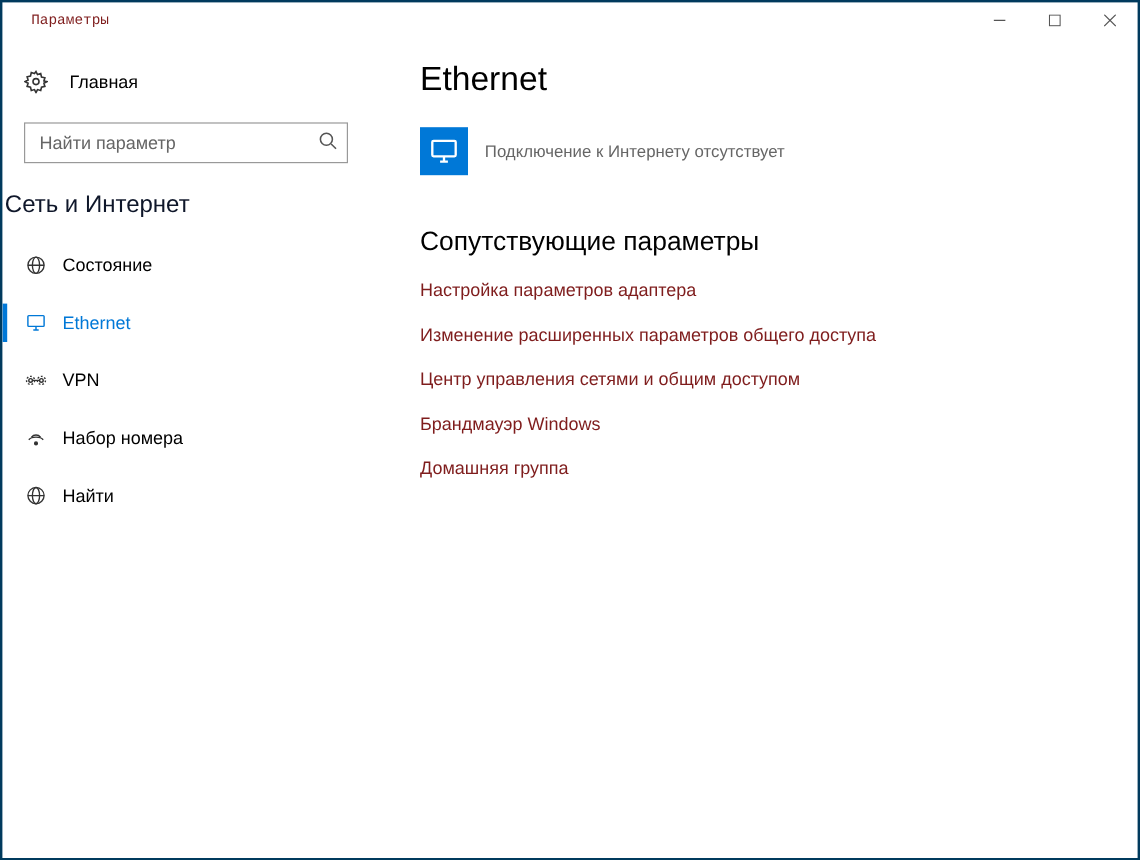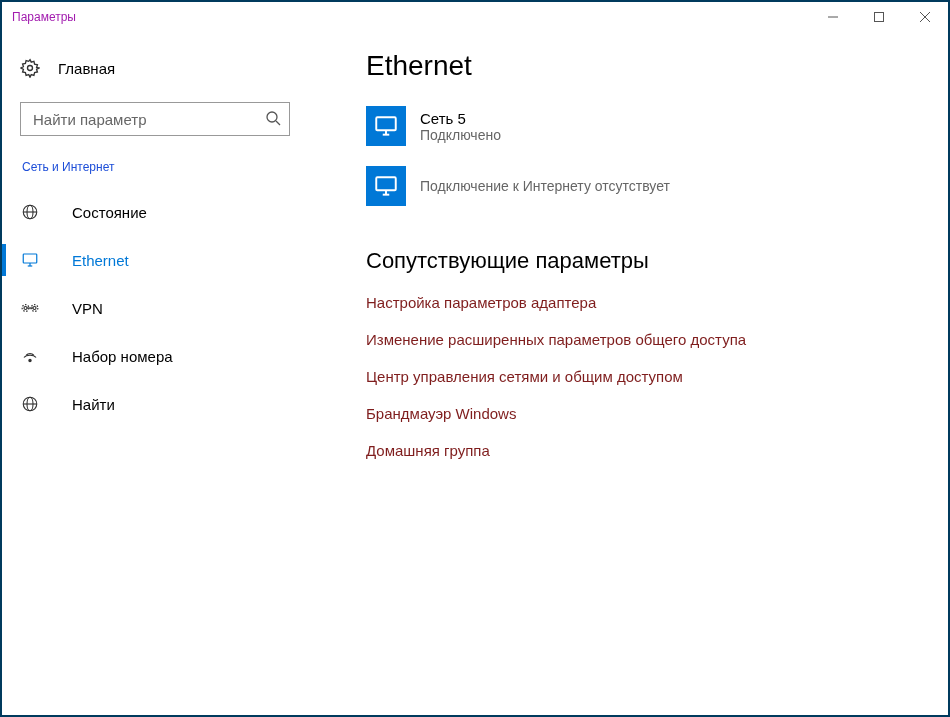--- a/index.html
+++ b/index.html
@@ -13,39 +13,39 @@
     height: 717px;
     overflow: hidden;
     border: 2px solid #003a5d;
   }
 
   
   .titlebar {
     height: 30px;
     display: flex;
     align-items: center;
-    padding-left: 10px;
+    padding-left: 24px;
     font-size: 12px;
-    color: #a21caf;
+    color: #7f1d1d;
+    font-family: Liberation Mono, monospace;
   }
   .titlebar .spacer { flex: 1; }
   .win-controls { display:flex; height:100%; }
   .win-btn {
     width: 46px;
     height: 30px;
     display:flex;
     align-items:center;
     justify-content:center;
     color:#555;
   }
 
   .content {
     display: flex;
     height: calc(100% - 30px);
-    gap: 16px;
   }
 
   
   .sidebar {
     width: 320px;
     padding: 16px 0 0 0;
   }
   .home-row {
     display:flex;
     align-items:center;
@@ -72,39 +72,39 @@
     outline:none;
     font-size:15px;
     font-family:inherit;
     color:#000;
     background:transparent;
   }
   .search-box input::placeholder { color:#666; }
   .search-icon { color:#555; }
 
   .category {
-    padding: 6px 18px 14px 20px;
-    color:#1d4ed8;
-    font-size:12px;
+    padding: 6px 18px 14px 2px;
+    color:#0f172a;
+    font-size:20px;
   }
 
   .nav-item {
     display:flex;
     align-items:center;
     height: 48px;
     padding-left: 18px;
     font-size:15px;
     position:relative;
   }
   .nav-item .icon-slot {
     width: 20px;
     display:flex;
     justify-content:center;
   }
-  .nav-item .nav-label { margin-left: 32px; }
+  .nav-item .nav-label { margin-left: 12px; }
   .nav-item.active {
     color:#0078d7;
   }
   .nav-item.active::before {
     content:"";
     position:absolute;
     left:0; top:8px; bottom:8px;
     width:4px;
     background:#0078d7;
   }
@@ -255,33 +255,20 @@
             <line x1="3" y1="12" x2="21" y2="12"></line>
         </svg>
       </span>
       <span class="nav-label">Найти</span>
     </div>
   </div>
 
   <div class="main">
     <h1 class="page-title">Ethernet</h1>
 
-    <div class="net-item">
-      <div class="net-icon">
-        <svg width="26" height="26" viewBox="0 0 24 24" fill="none" stroke="#fff" stroke-width="1.8">
-          <rect x="3" y="4" width="18" height="12" rx="1"></rect>
-            <line x1="9" y1="20" x2="15" y2="20"></line>
-            <line x1="12" y1="16" x2="12" y2="20"></line>
-        </svg>
-      </div>
-      <div class="net-text">
-        <div class="primary">Сеть  5</div>
-        <div class="secondary">Подключено</div>
-      </div>
-    </div>
 
     <div class="net-item">
       <div class="net-icon">
         <svg width="26" height="26" viewBox="0 0 24 24" fill="none" stroke="#fff" stroke-width="1.8">
           <rect x="3" y="4" width="18" height="12" rx="1"></rect>
             <line x1="9" y1="20" x2="15" y2="20"></line>
             <line x1="12" y1="16" x2="12" y2="20"></line>
         </svg>
       </div>
       <div class="net-text">

